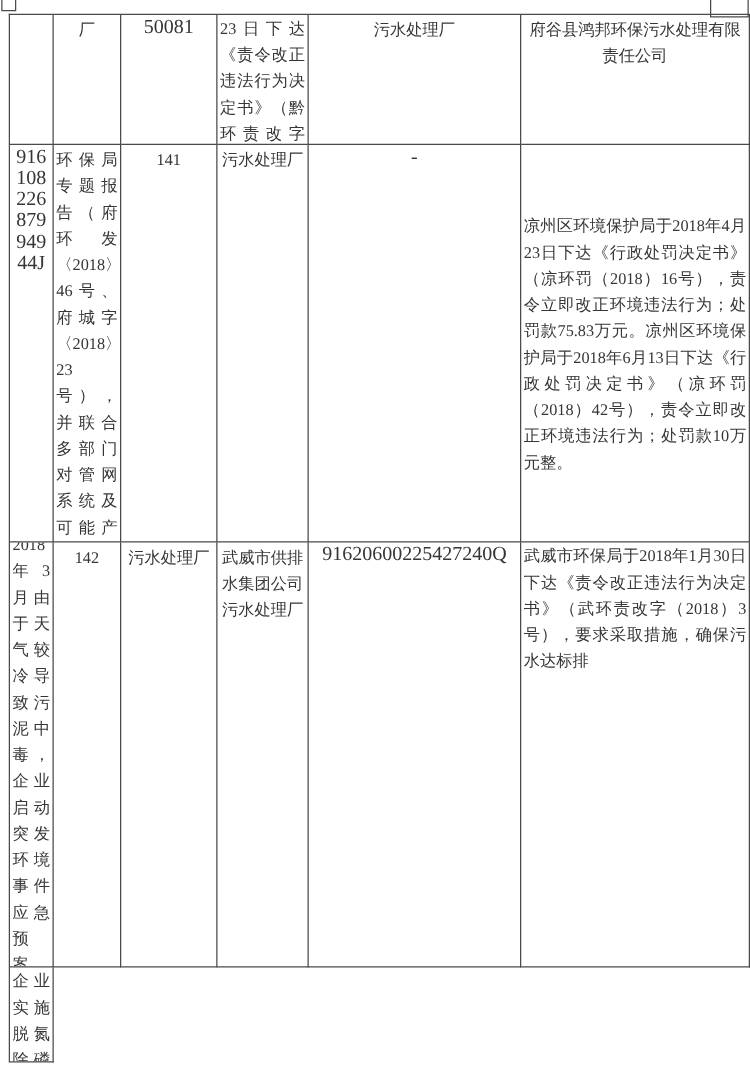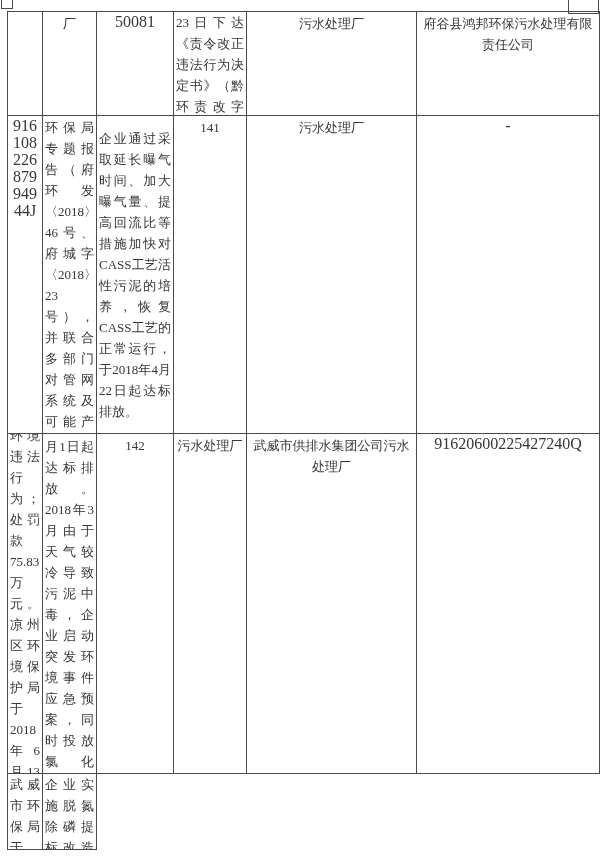--- a/index.html
+++ b/index.html
@@ -96,23 +96,20 @@
       </div>
     <div class="cell cc">
         <span>府谷县鸿邦环保污水处理有限责任公司</span>
       </div>
     <div class="cell cc code">
         <span>91610822687994944J</span>
       </div>
     <div class="cell tx">
         <div class="txt">府谷县环保局核查，2018年一季度，该企业生化系统两次遭到不明化学物质进入，对CASS处理工艺造成冲击，活性污泥系统遭到破坏，导致污染物超标。府谷县环保局和城管部门均向榆林市环保局专题报告（府环发〈2018〉46号、府城字〈2018〉23号），并联合多部门对管网系统及可能产生刺鼻气味不明化学物质源头进行逐一排查，目前未查明源头。榆林市环保局对该企业相关负责人进行了约谈，府谷县环保局下发了整改通知，要求其调整工艺尽快恢复CASS池的正常运行。</div>
       </div>
-    <div class="cell tx">
-        <div class="txt">企业通过采取延长曝气时间、加大曝气量、提高回流比等措施加快对CASS工艺活性污泥的培养，恢复CASS工艺的正常运行，于2018年4月22日起达标排放。</div>
-      </div>
 
     <div class="cell cc">
         <span>141</span>
       </div>
     <div class="cell cc">
         <span>污水处理厂</span>
       </div>
     <div class="cell cc code">
         <span>-</span>
       </div>

